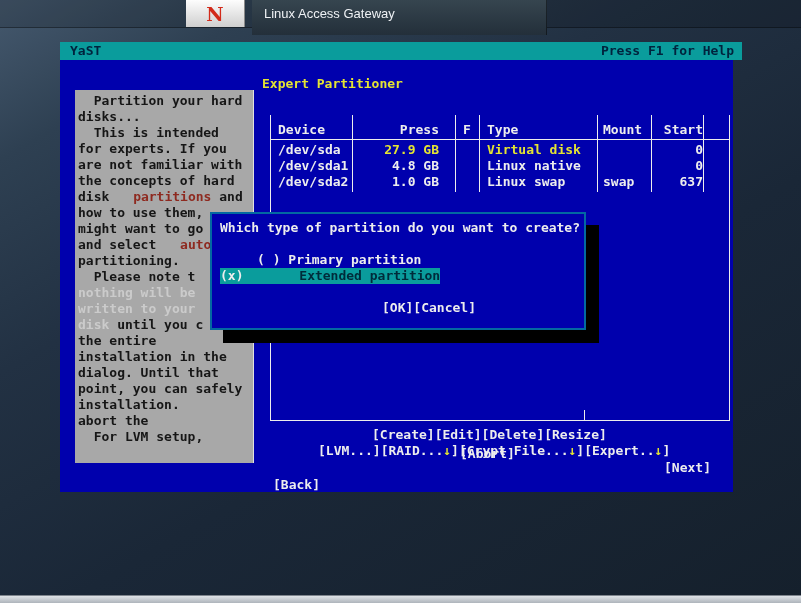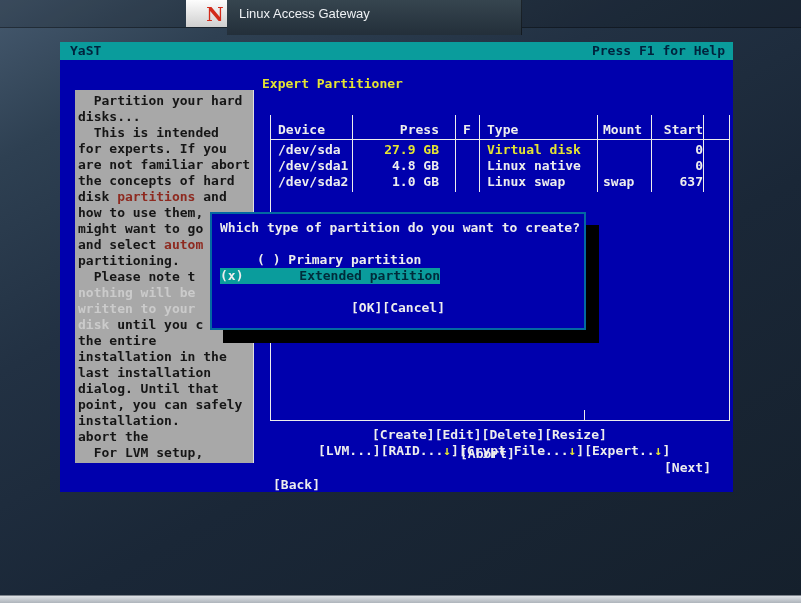--- a/index.html
+++ b/index.html
@@ -5,40 +5,40 @@
   html,body{margin:0;padding:0;}
   body{
     width:801px;height:603px;position:relative;overflow:hidden;
     background:linear-gradient(150deg,#45596e 0%,#2e4052 15%,#223143 35%,#1a2737 60%,#15202c 100%);
     font-family:"Liberation Sans",sans-serif;
   }
   
   .tabbar{position:absolute;left:0;top:0;width:801px;height:27px;background:rgba(0,0,0,.16);border-bottom:1px solid rgba(0,0,0,.35);}
   .n-tab{position:absolute;left:186px;top:0;width:58px;height:27px;background:linear-gradient(180deg,#fdfdfd,#cfcfcf);display:flex;align-items:center;justify-content:center;border-right:1px solid #8a8a8a;}
   .n-logo{font-family:"DejaVu Serif",serif;font-weight:bold;font-size:19px;color:var(--logo-red,#d22a1a);}
-  .title-tab{position:absolute;left:227px;top:0;width:295px;height:35px;background:linear-gradient(180deg,#36454f,#232f3a);color:#eef1f4;font-size:13px;line-height:27px;padding-left:12px;box-sizing:border-box;border-right:1px solid rgba(0,0,0,.45);}
+  .title-tab{position:absolute;left:252px;top:0;width:295px;height:35px;background:linear-gradient(180deg,#36454f,#232f3a);color:#eef1f4;font-size:13px;line-height:27px;padding-left:12px;box-sizing:border-box;border-right:1px solid rgba(0,0,0,.45);}
   .bottom-strip{position:absolute;left:0;bottom:0;width:801px;height:7px;background:linear-gradient(180deg,#dfe3e7,#aeb4bb);border-top:1px solid #7e858d;}
 
   
   .terminal{position:absolute;left:60px;top:42px;width:673px;height:450px;background:var(--screen-blue,#0000ad);
     font-family:"DejaVu Sans Mono","Liberation Mono",monospace;font-weight:bold;font-size:13px;color:var(--text-white,#ededed);}
   .t{position:absolute;white-space:pre;line-height:16px;}
   .c-yellow{color:var(--yellow,#e4e432);}
 
-  .statusbar{position:absolute;left:0;top:0;width:673px;height:18px;background:var(--teal,#0a9c9c);color:var(--status-text,#00233d);line-height:18px;}
+  .statusbar{position:absolute;left:0;top:0;width:673px;height:18px;background:var(--teal,#0a9c9c);color:var(--status-text,#00233d);line-height:18px;padding-left:9px;}
   .sb-left{position:absolute;left:10px;white-space:pre;}
   .sb-right{position:absolute;right:8px;white-space:pre;}
 
   .page-title{left:202px;top:34px;color:var(--yellow,#e4e432);}
 
   
   .help-panel{position:absolute;left:15px;top:48px;width:179px;height:373px;background:var(--help-bg,#a8a8a8);
     color:var(--help-text,#161616);padding:3px 0 0 3px;box-sizing:border-box;border-right:1px solid #e0e0e0;}
   .help-line{white-space:pre;height:16px;line-height:16px;}
-  .hl-red{color:var(--help-red,#8e2a20);}
+  .hl-red{color:var(--help-red,#8e2a20);margin-left:16px;}
   .hl-dim{color:var(--help-dim,#cbcbcb);}
 
   
   .vline{position:absolute;width:1px;background:#ededed;}
   .hline{position:absolute;height:1px;background:#ededed;}
   .h-device{left:218px;top:80px;}
   .h-size{left:296px;top:80px;width:91px;text-align:right;padding-right:8px;box-sizing:border-box;}
   .h-f{left:403px;top:80px;}
   .h-type{left:427px;top:80px;}
   .h-mount{left:543px;top:80px;}
@@ -60,21 +60,21 @@
   .row3-next{left:604px;top:418px;}
 
   
   .dialog-shadow{position:absolute;left:163px;top:183px;width:376px;height:118px;background:var(--shadow,#000);}
   .dialog{position:absolute;left:150px;top:170px;width:372px;height:114px;background:var(--screen-blue,#0000ad);border:2px solid #0369a1;}
   .dlg-q{left:8px;top:6px;}
   .opt{white-space:pre;}
   .opt .mark,.opt .lbl{color:#ededed;}
   .opt.selected{background:var(--teal,#0a9c9c);}
   .opt.selected .lbl{color:var(--selected-label,#002b3a);margin-left:48px;}
-  .dlg-buttons{position:absolute;left:0;top:86px;width:100%;text-align:center;white-space:pre;}
+  .dlg-buttons{position:absolute;left:0;top:86px;width:100%;text-align:center;white-space:pre;padding-left:31px;}
 </style>
 </head>
 <body>
 
 <div class="tabbar">
   <div class="n-tab">
     <span class="n-logo">N</span>
   </div>
   <div class="title-tab">
     <span>Linux Access Gateway</span>
@@ -88,34 +88,33 @@
     <span class="sb-right">Press F1 for Help</span>
   </div>
 
   <div class="t page-title">Expert Partitioner</div>
 
   <div class="help-panel" id="help-panel">
       <div class="help-line"><span>  Partition your hard</span></div>
       <div class="help-line"><span>disks...</span></div>
       <div class="help-line"><span>  This is intended</span></div>
       <div class="help-line"><span>for experts. If you</span></div>
-      <div class="help-line"><span>are not familiar abort</span></div>
+      <div class="help-line"><span>are not familiar with</span></div>
       <div class="help-line"><span>the concepts of hard</span></div>
       <div class="help-line"><span>disk </span><span class="hl-red">partitions</span><span> and</span></div>
       <div class="help-line"><span>how to use them,</span></div>
       <div class="help-line"><span>might want to go</span></div>
       <div class="help-line"><span>and select </span><span class="hl-red">autom</span></div>
       <div class="help-line"><span>partitioning.</span></div>
       <div class="help-line"><span>  Please note t</span></div>
       <div class="help-line"><span class="hl-dim">nothing will be</span></div>
       <div class="help-line"><span class="hl-dim">written to your</span></div>
       <div class="help-line"><span class="hl-dim">disk</span><span> until you c</span></div>
       <div class="help-line"><span>the entire</span></div>
       <div class="help-line"><span>installation in the</span></div>
-      <div class="help-line"><span>last installation</span></div>
       <div class="help-line"><span>dialog. Until that</span></div>
       <div class="help-line"><span>point, you can safely</span></div>
       <div class="help-line"><span>installation.</span></div>
       <div class="help-line"><span>abort the</span></div>
       <div class="help-line"><span>  For LVM setup,</span></div>
     </div>
 
   <div>
     <div class="vline" style="left:210px;top:73px;height:306px;"></div>
     <div class="vline" style="left:669px;top:73px;height:306px;"></div>

